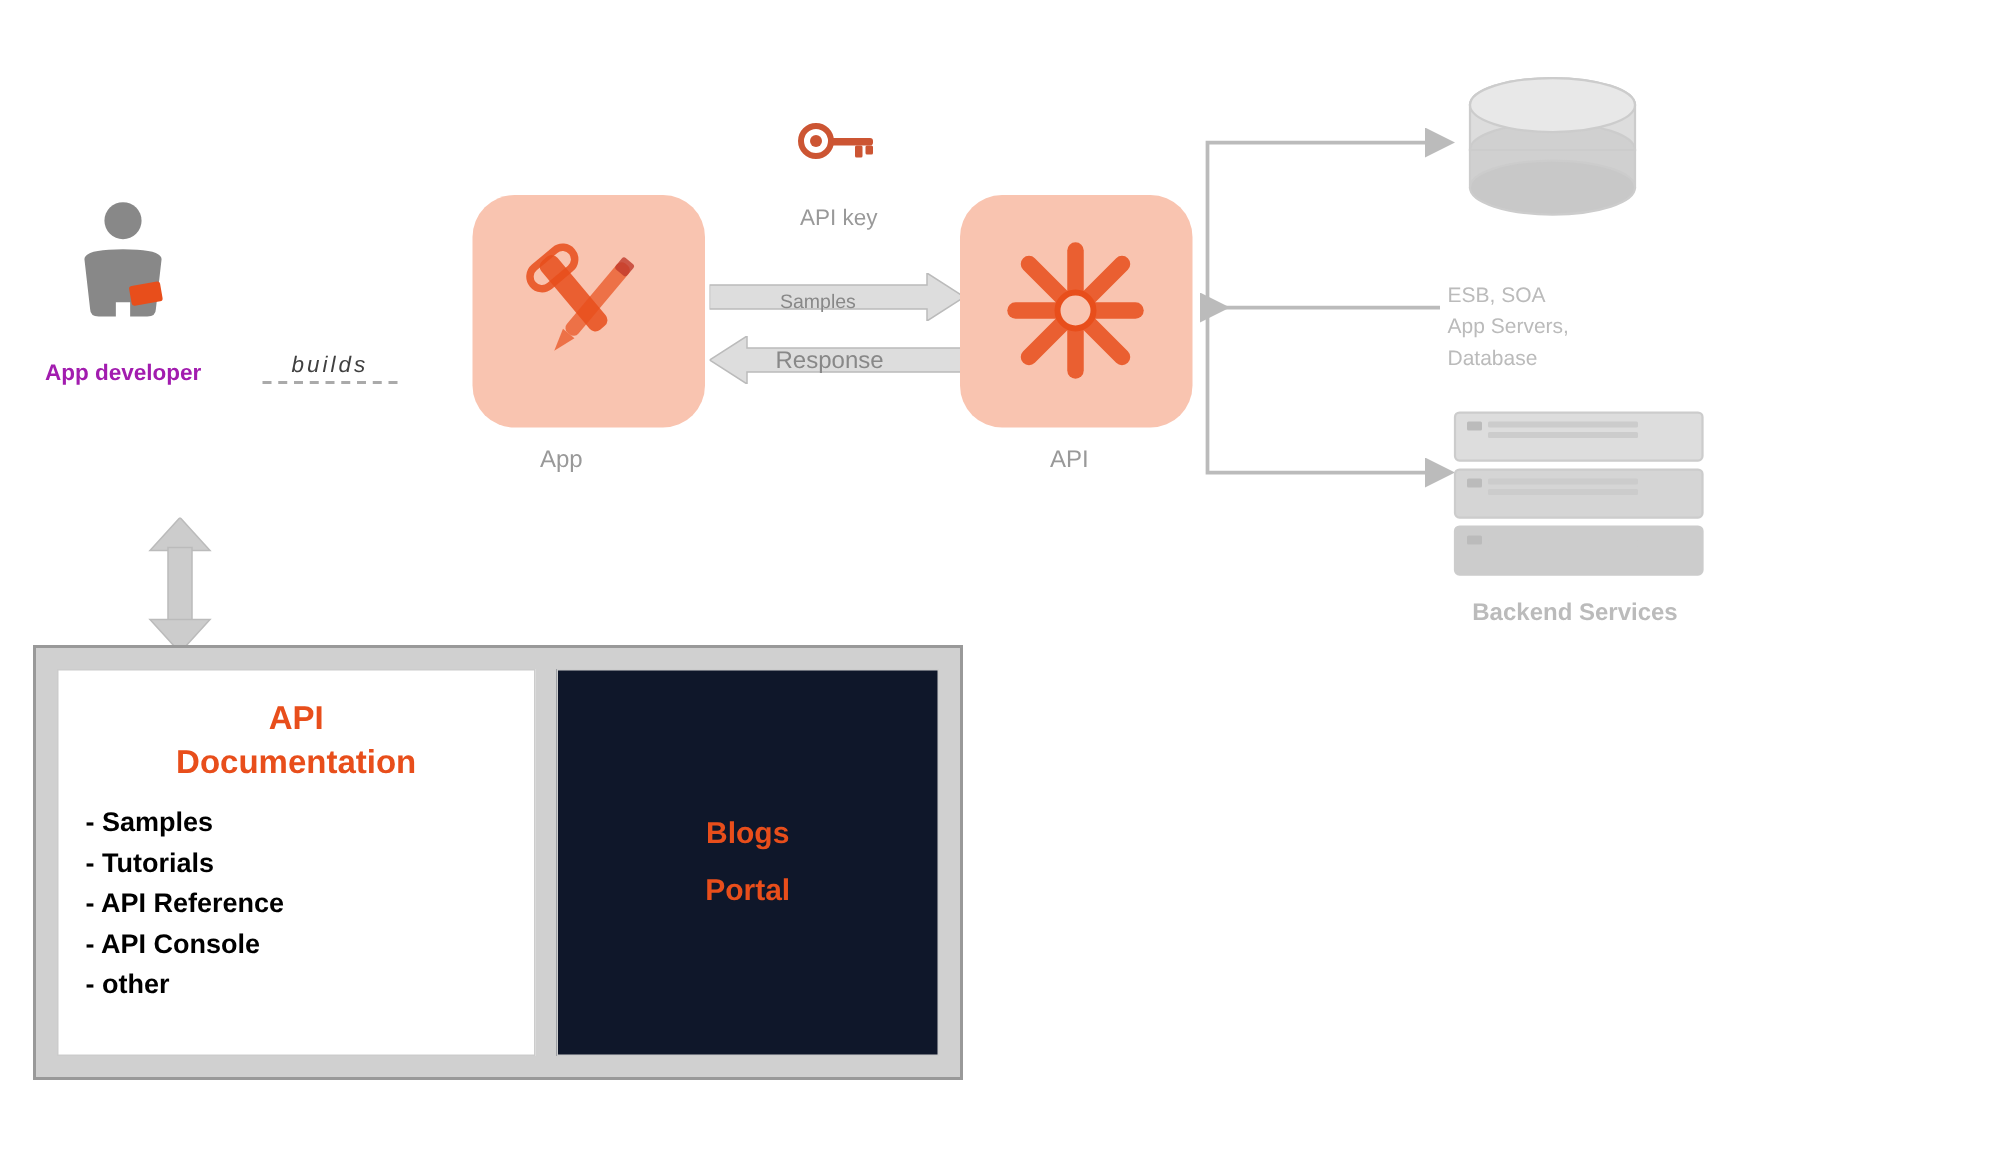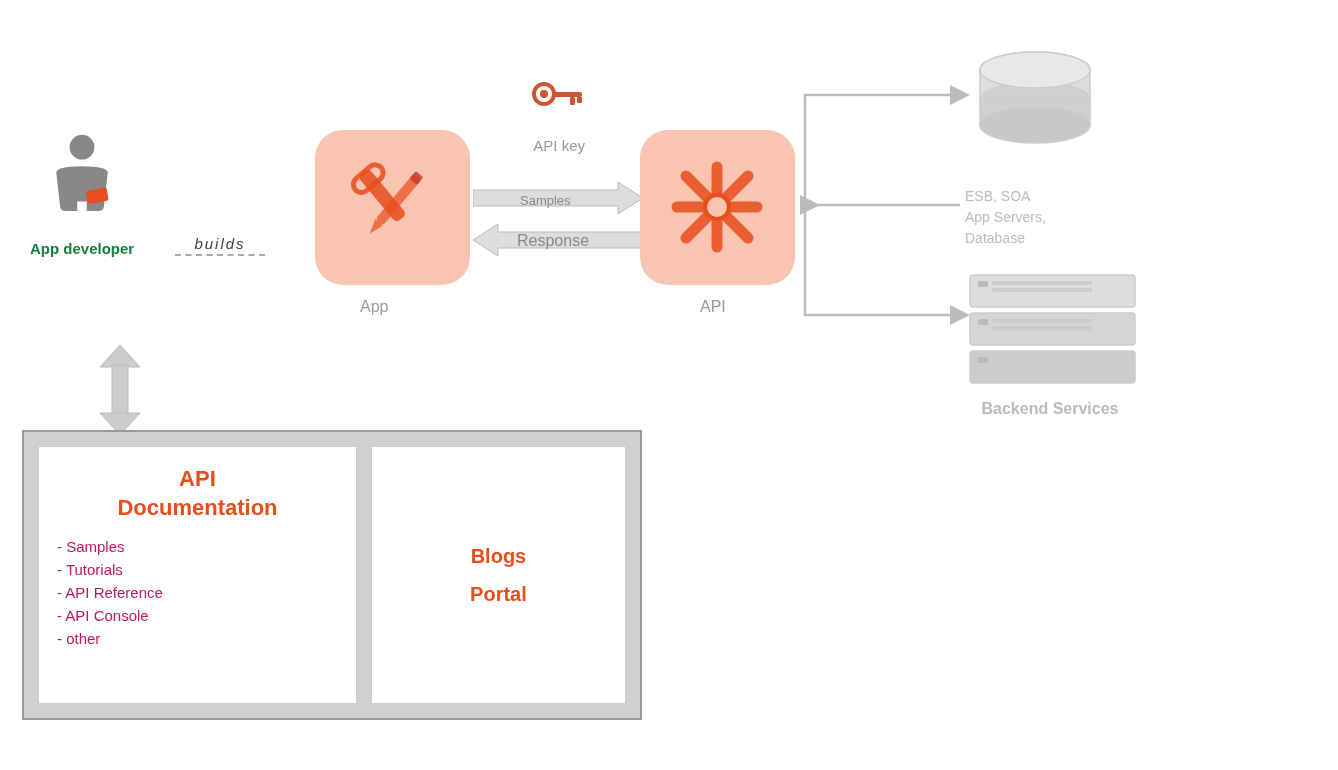--- a/index.html
+++ b/index.html
@@ -26,21 +26,21 @@
       left: 30px;
       top: 130px;
       display: flex;
       flex-direction: column;
       align-items: center;
       gap: 6px;
     }
     .developer-label {
       font-weight: bold;
       font-size: 15px;
-      color: #15803d;
+      color: #a21caf;
       text-align: center;
       margin-top: 4px;
     }
 
     
     .person-icon {
       width: 90px;
       height: 100px;
     }
 
@@ -185,27 +185,27 @@
     }
     .portal-doc-title {
       font-size: 22px;
       font-weight: bold;
       color: #e84e1b;
       text-align: center;
       margin-bottom: 10px;
       line-height: 1.3;
     }
     .portal-doc-item {
-      font-size: 15px;
-      color: #be185d;
-      font-weight: normal;
+      font-size: 18px;
+      color: #000000;
+      font-weight: bold;
     }
 
     .portal-community-box {
-      background: #ffffff;
+      background: #0f172a;
       border: 1.5px solid #ccc;
       flex: 0.85;
       padding: 18px;
       display: flex;
       flex-direction: column;
       align-items: center;
       justify-content: center;
       gap: 8px;
     }
     .portal-community-title {

